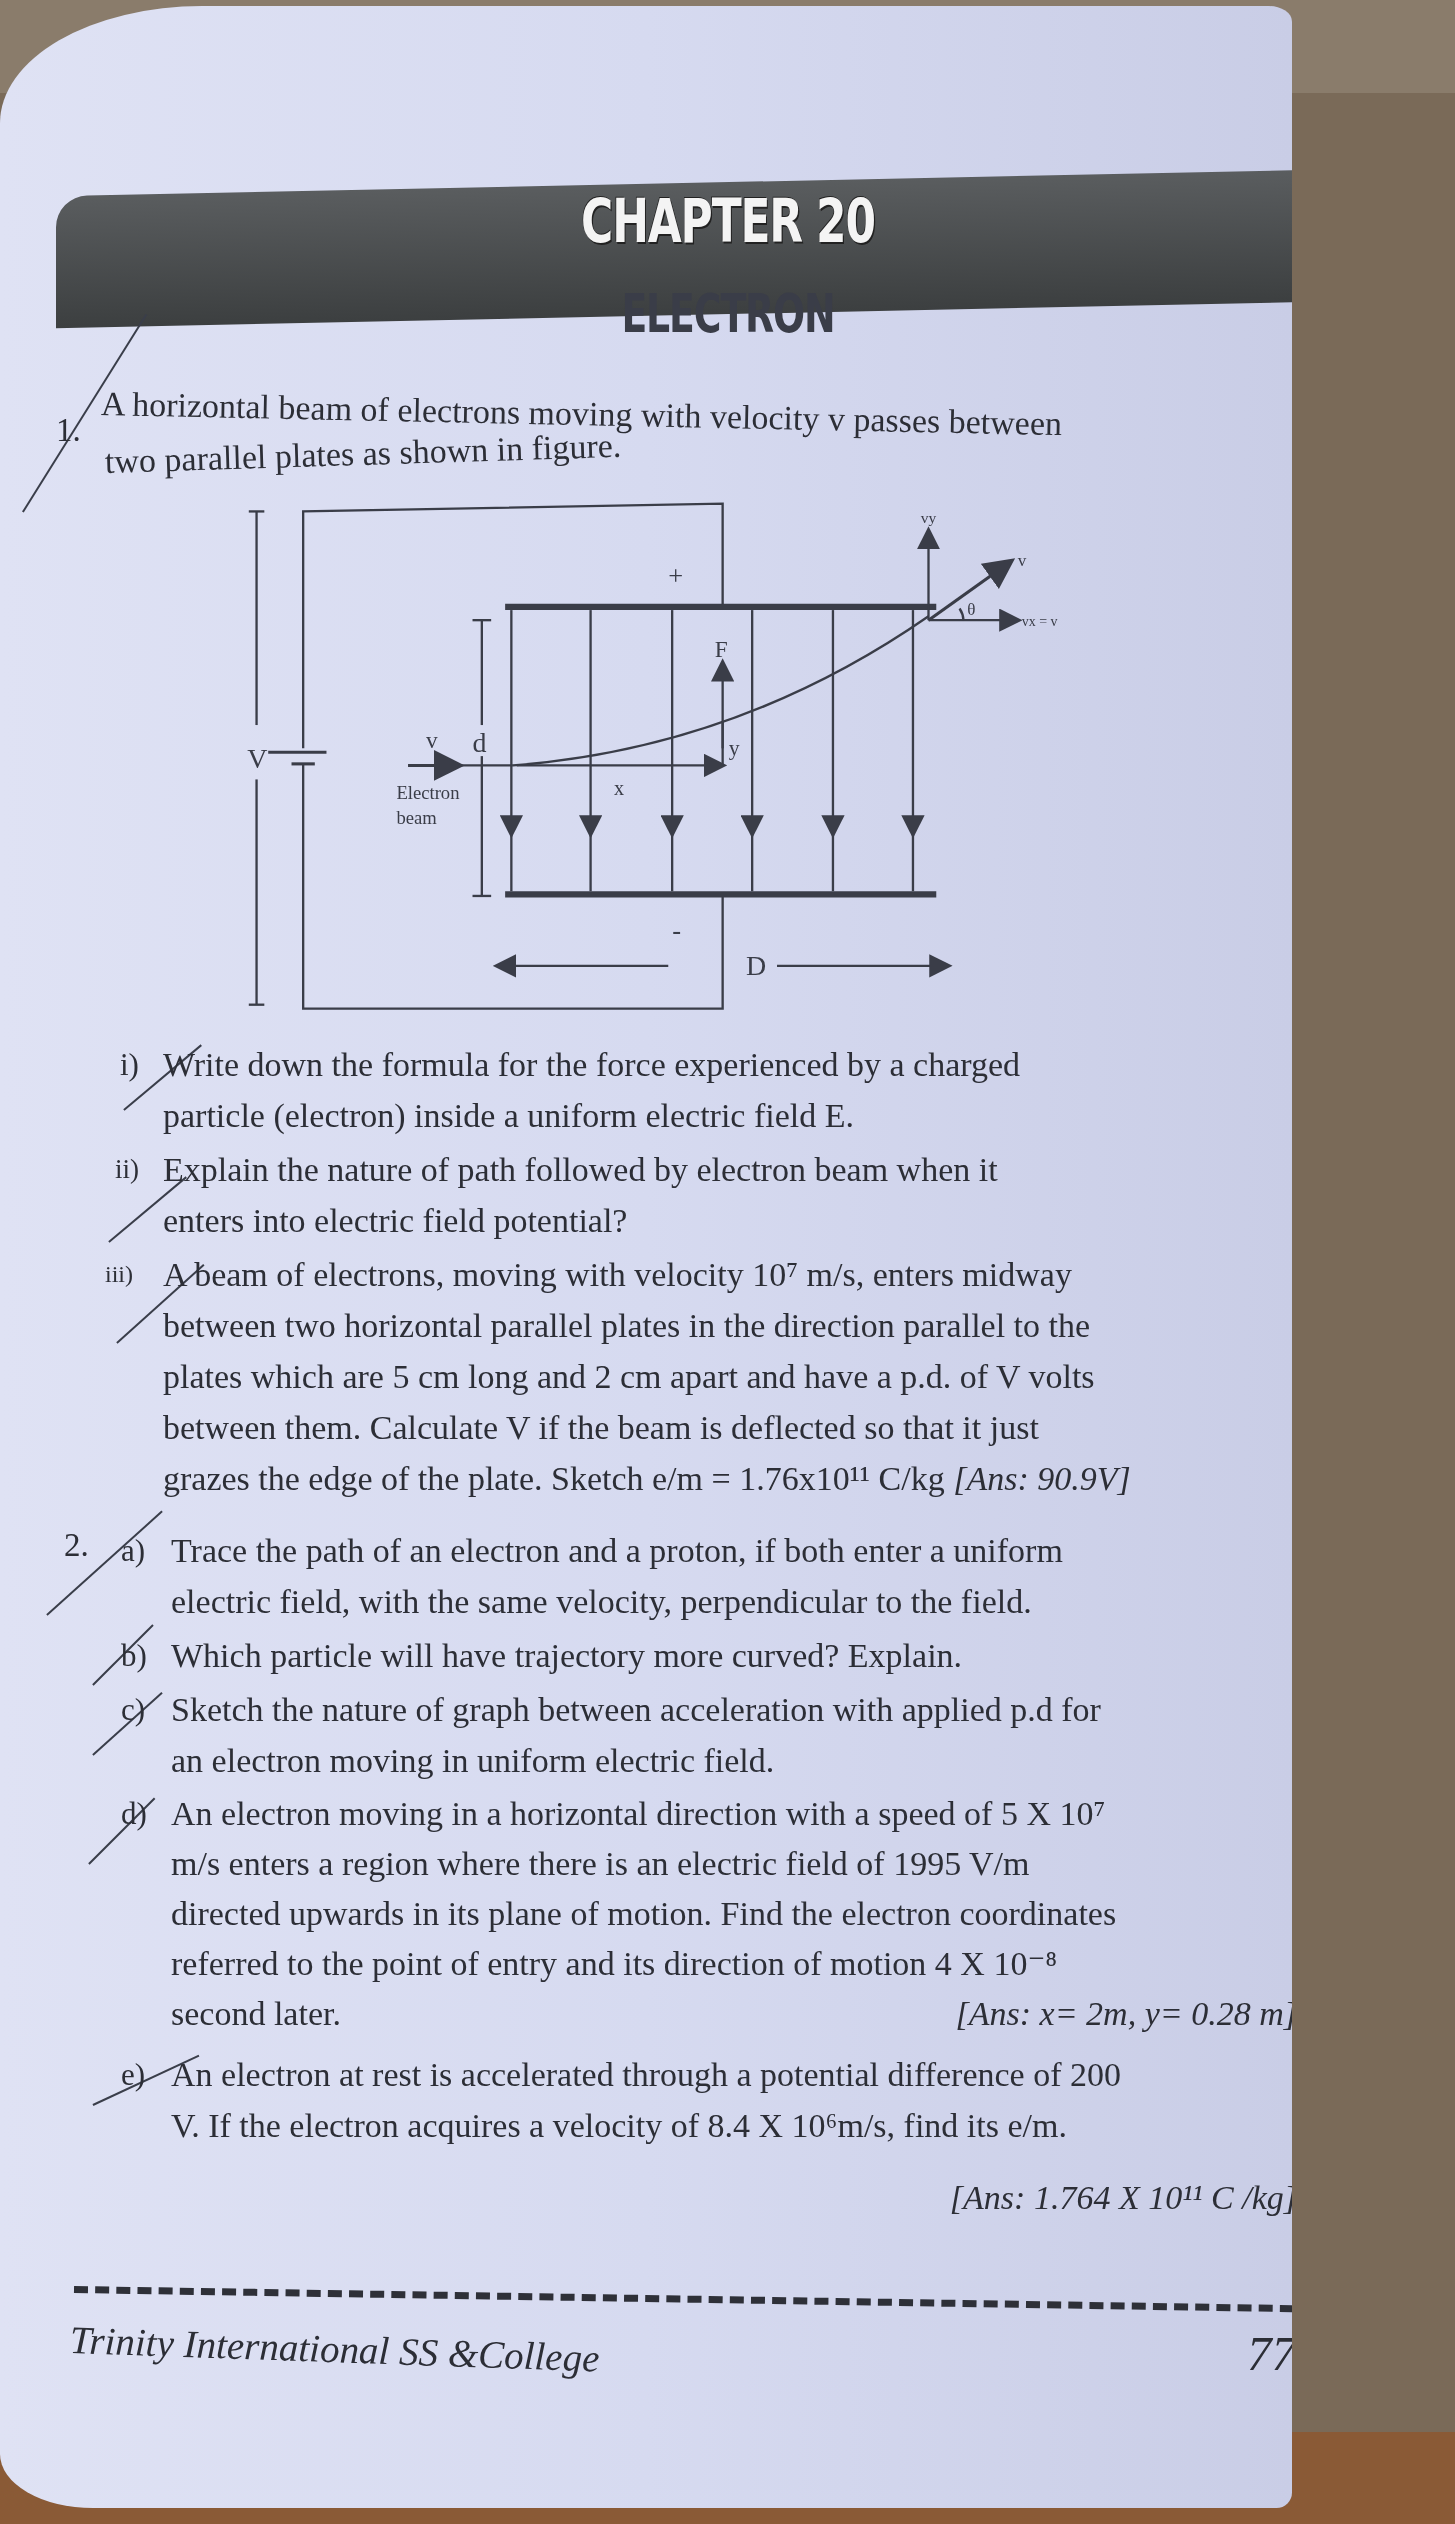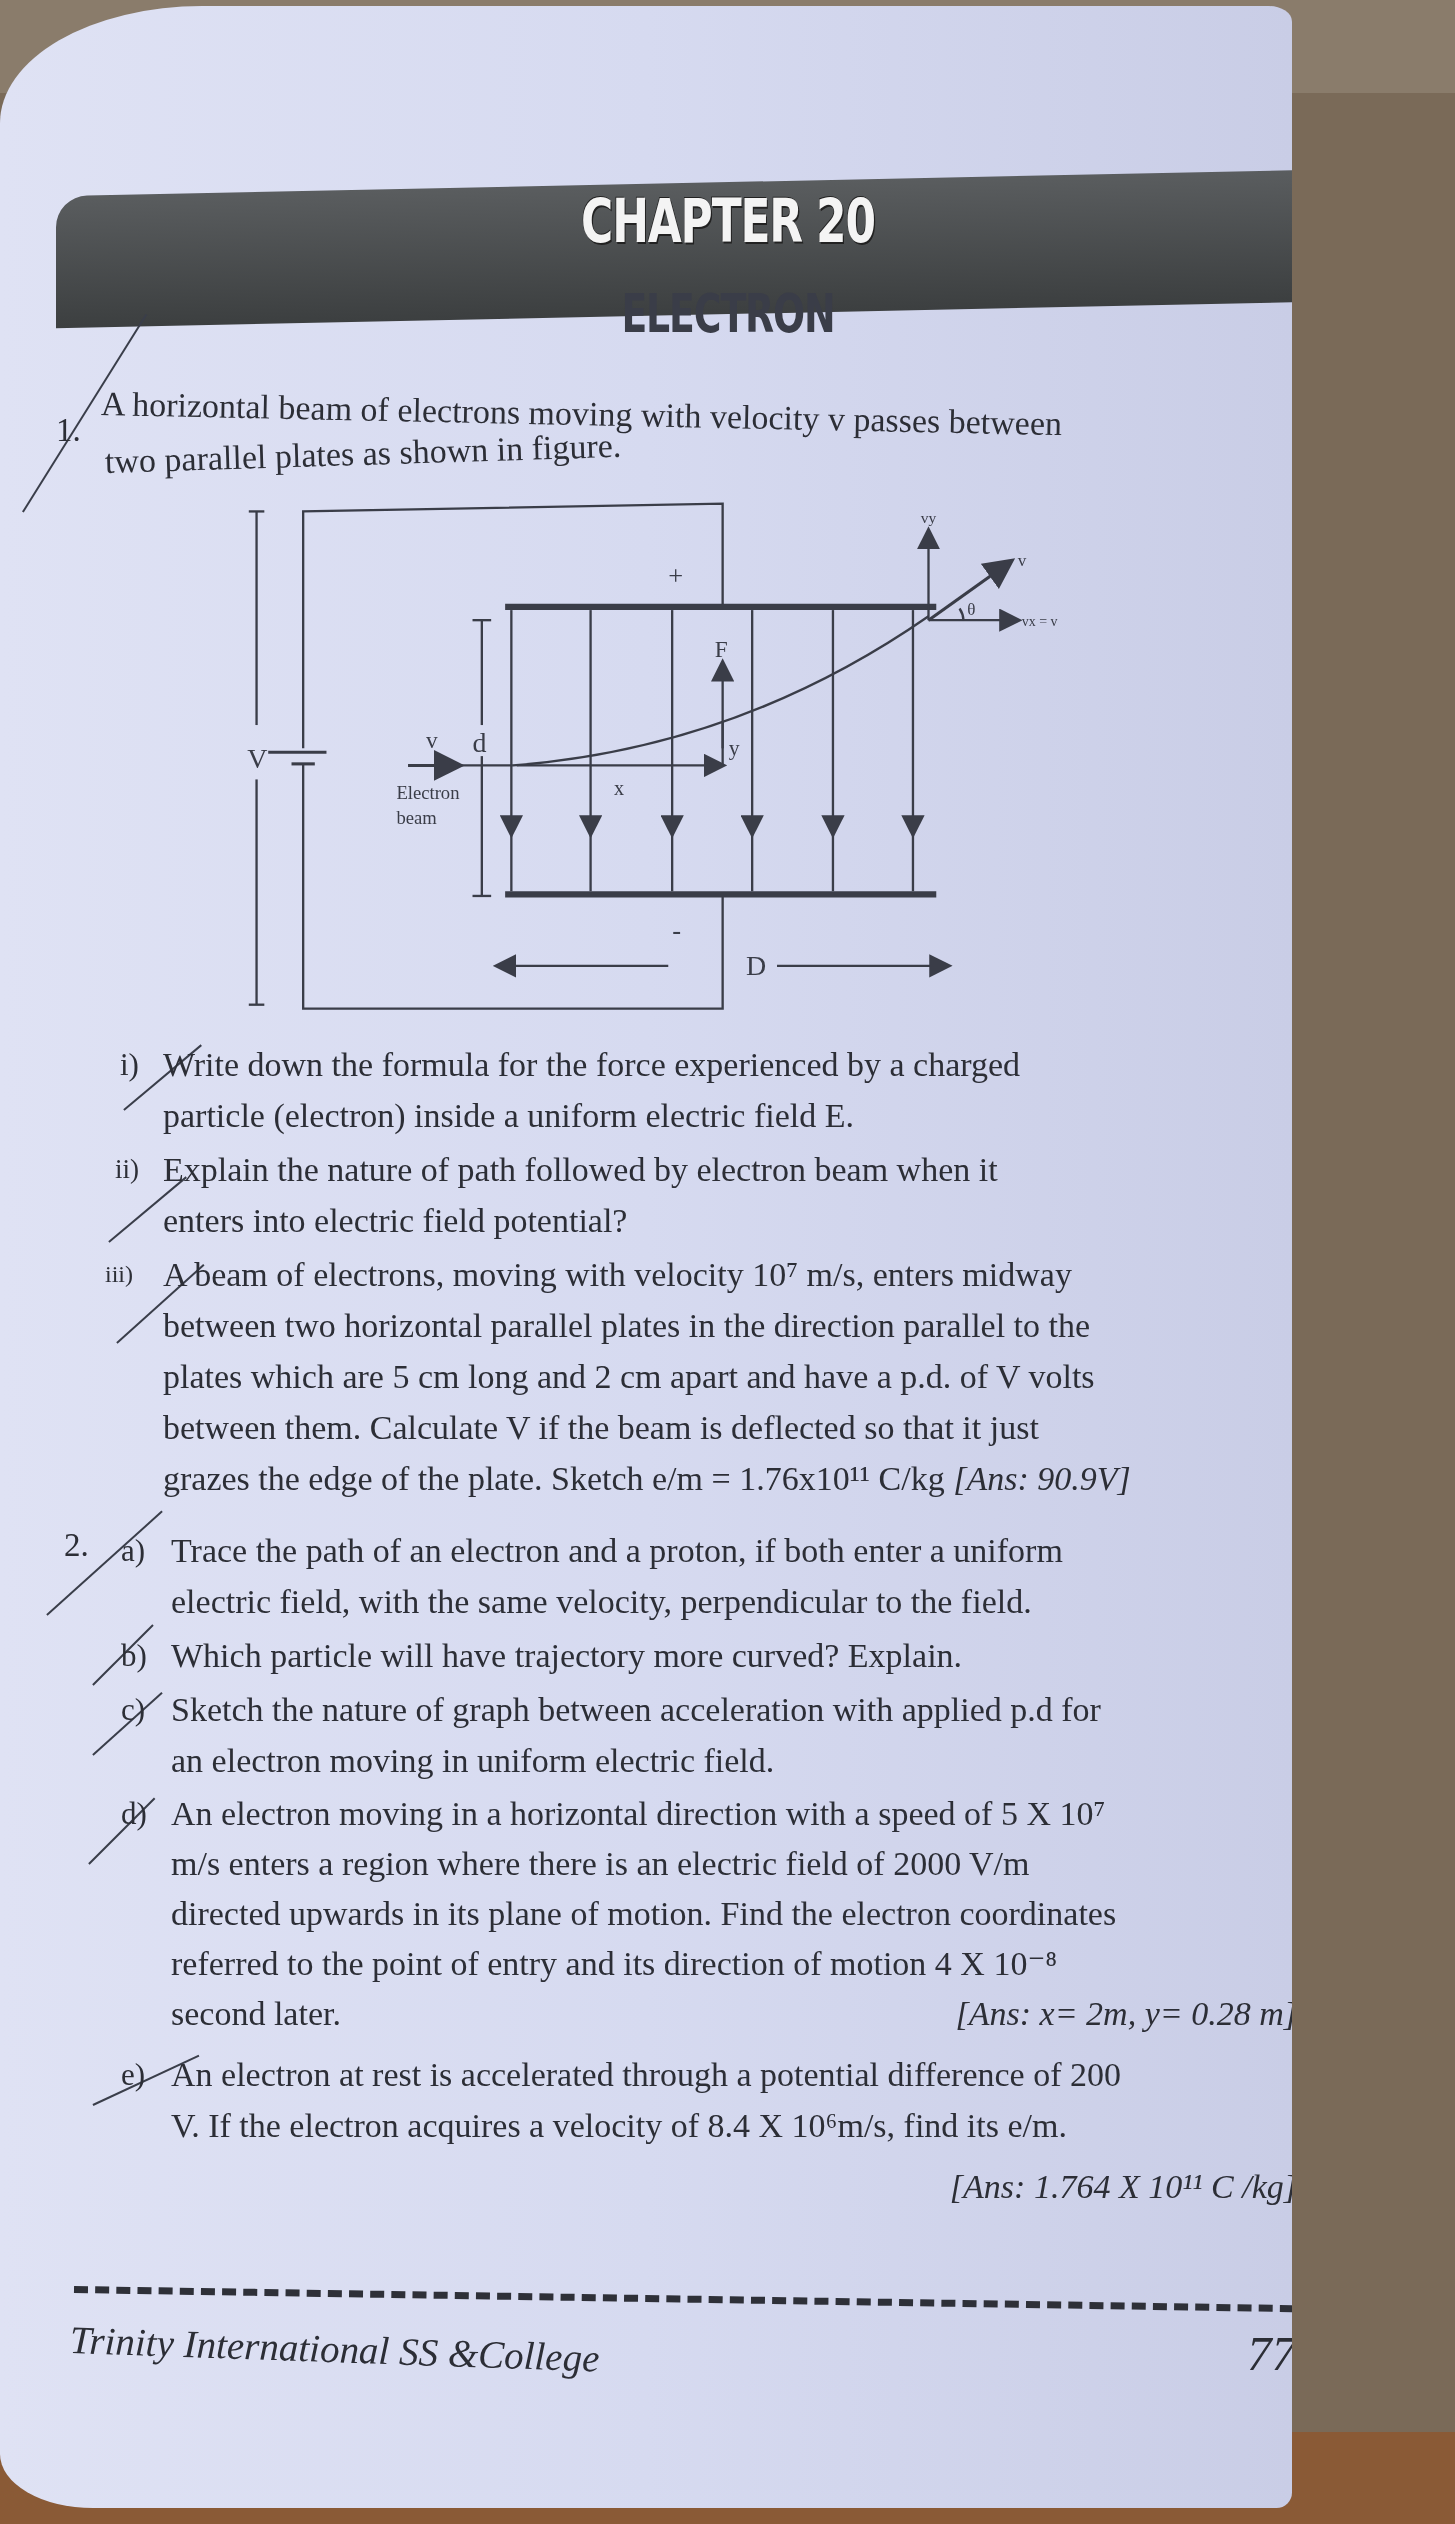--- a/index.html
+++ b/index.html
@@ -160,32 +160,32 @@
     <div>Which particle will have trajectory more curved? Explain.</div>
   </div>
   <div class="para" style="left:171px;top:1678px;width:1126px;">
     <span style="position:absolute;left:-50px;font-size:31px;">c)</span>
     <div>Sketch the nature of graph between acceleration with applied p.d for</div>
     <div>an electron moving in uniform electric field.</div>
   </div>
   <div class="para" style="left:171px;top:1783px;width:1126px;line-height:50px;">
     <span style="position:absolute;left:-50px;font-size:31px;">d)</span>
     <div>An electron moving in a horizontal direction with a speed of 5 X 10⁷</div>
-    <div>m/s enters a region where there is an electric field of 2000 V/m</div>
+    <div>m/s enters a region where there is an electric field of 1995 V/m</div>
     <div>directed upwards in its plane of motion. Find the electron coordinates</div>
     <div>referred to the point of entry and its direction of motion 4 X 10⁻⁸</div>
     <div style="display:flex;justify-content:space-between;gap:12px;">
         <span>second later.</span>
         <span class="ans">[Ans: x= 2m, y= 0.28 m]</span>
       </div>
   </div>
   <div class="para" style="left:171px;top:2043px;width:1126px;">
     <span style="position:absolute;left:-50px;font-size:31px;">e)</span>
     <div>An electron at rest is accelerated through a potential difference of 200</div>
     <div>V. If the electron acquires a velocity of 8.4 X 10⁶m/s, find its e/m.</div>
-    <div style="text-align:right;margin-top:10px;"><span class="ans">[Ans: 1.764 X 10¹¹ C /kg]</span></div>
+    <div style="text-align:right;margin-top:21px;"><span class="ans">[Ans: 1.764 X 10¹¹ C /kg]</span></div>
   </div>
 
   <div class="footer-rule"></div>
   <div class="footer-school">Trinity International SS &amp;College</div>
   <div class="footer-page">77</div>
 </div>
 
 
 </body></html>

